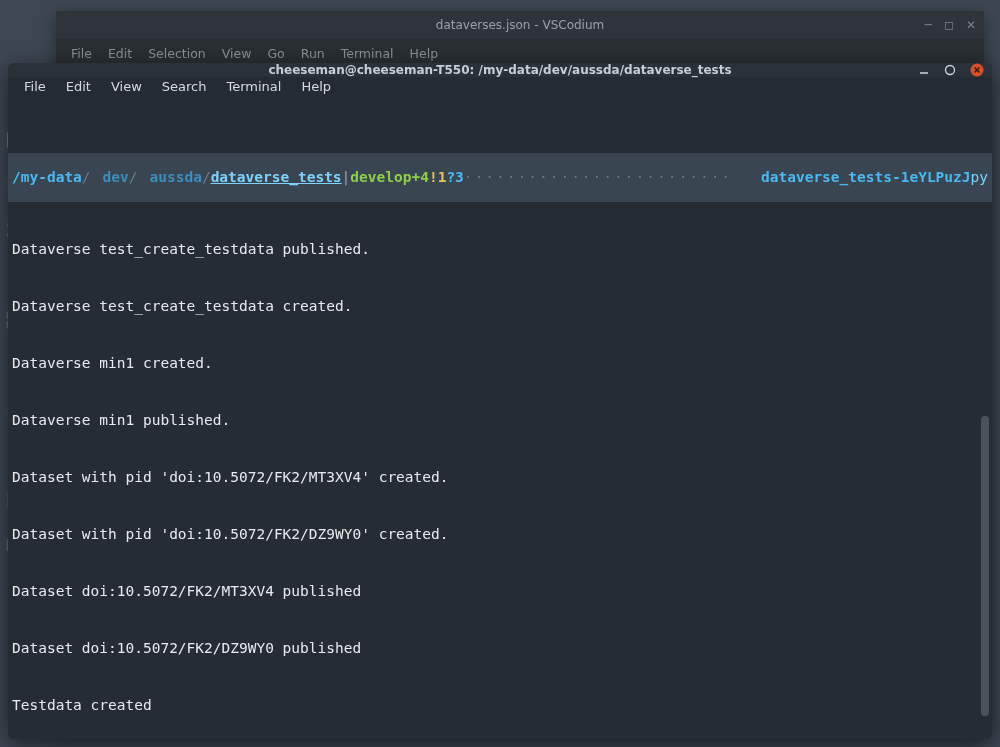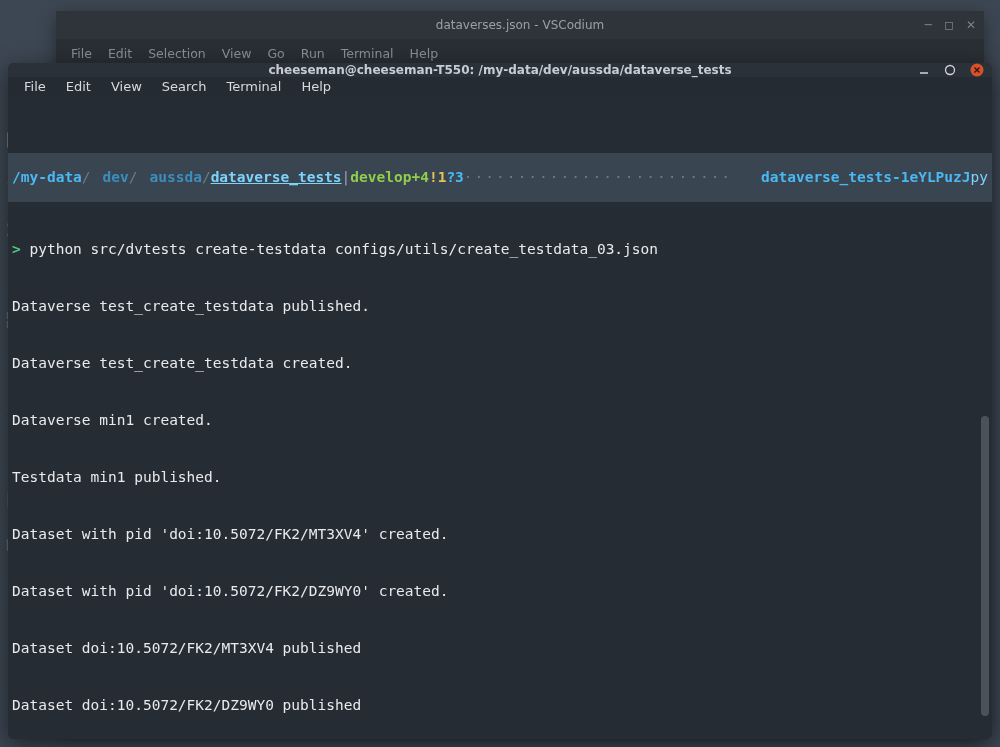--- a/index.html
+++ b/index.html
@@ -239,25 +239,24 @@
     <span>Edit</span>
     <span>View</span>
     <span>Search</span>
     <span>Terminal</span>
     <span>Help</span>
   </div>
 
   <div class="term-body">
     
     <div class="prompt-row"> <span class="path-seg-root">/my-data</span><span class="path-seg-sl">/</span><span class="path-seg-dir">dev</span><span class="path-seg-sl">/</span><span class="path-seg-dir">aussda</span><span class="path-seg-sl">/</span><span class="path-seg-last">dataverse_tests</span> <span class="sep">|</span> <span class="branch">develop</span> <span class="plus">+4</span> <span class="bang">!1</span> <span class="ques">?3</span> <span class="dots">·························</span> <span class="venv">dataverse_tests-1eYLPuzJ</span> <span class="venvlang">py</span> </div>
-    <div class="line"><span class="caret">&gt;</span> <span class="out">python src/dvtests create-testdata configs/utils/create_testdata_03.json</span></div>
     <div class="line out">Dataverse test_create_testdata published.</div>
     <div class="line out">Dataverse test_create_testdata created.</div>
     <div class="line out">Dataverse min1 created.</div>
-    <div class="line out">Testdata min1 published.</div>
+    <div class="line out">Dataverse min1 published.</div>
     <div class="line out">Dataset with pid 'doi:10.5072/FK2/MT3XV4' created.</div>
     <div class="line out">Dataset with pid 'doi:10.5072/FK2/DZ9WY0' created.</div>
     <div class="line out">Dataset doi:10.5072/FK2/MT3XV4 published</div>
     <div class="line out">Dataset doi:10.5072/FK2/DZ9WY0 published</div>
     <div class="line out">Testdata created</div>
 
     
     
     
     

